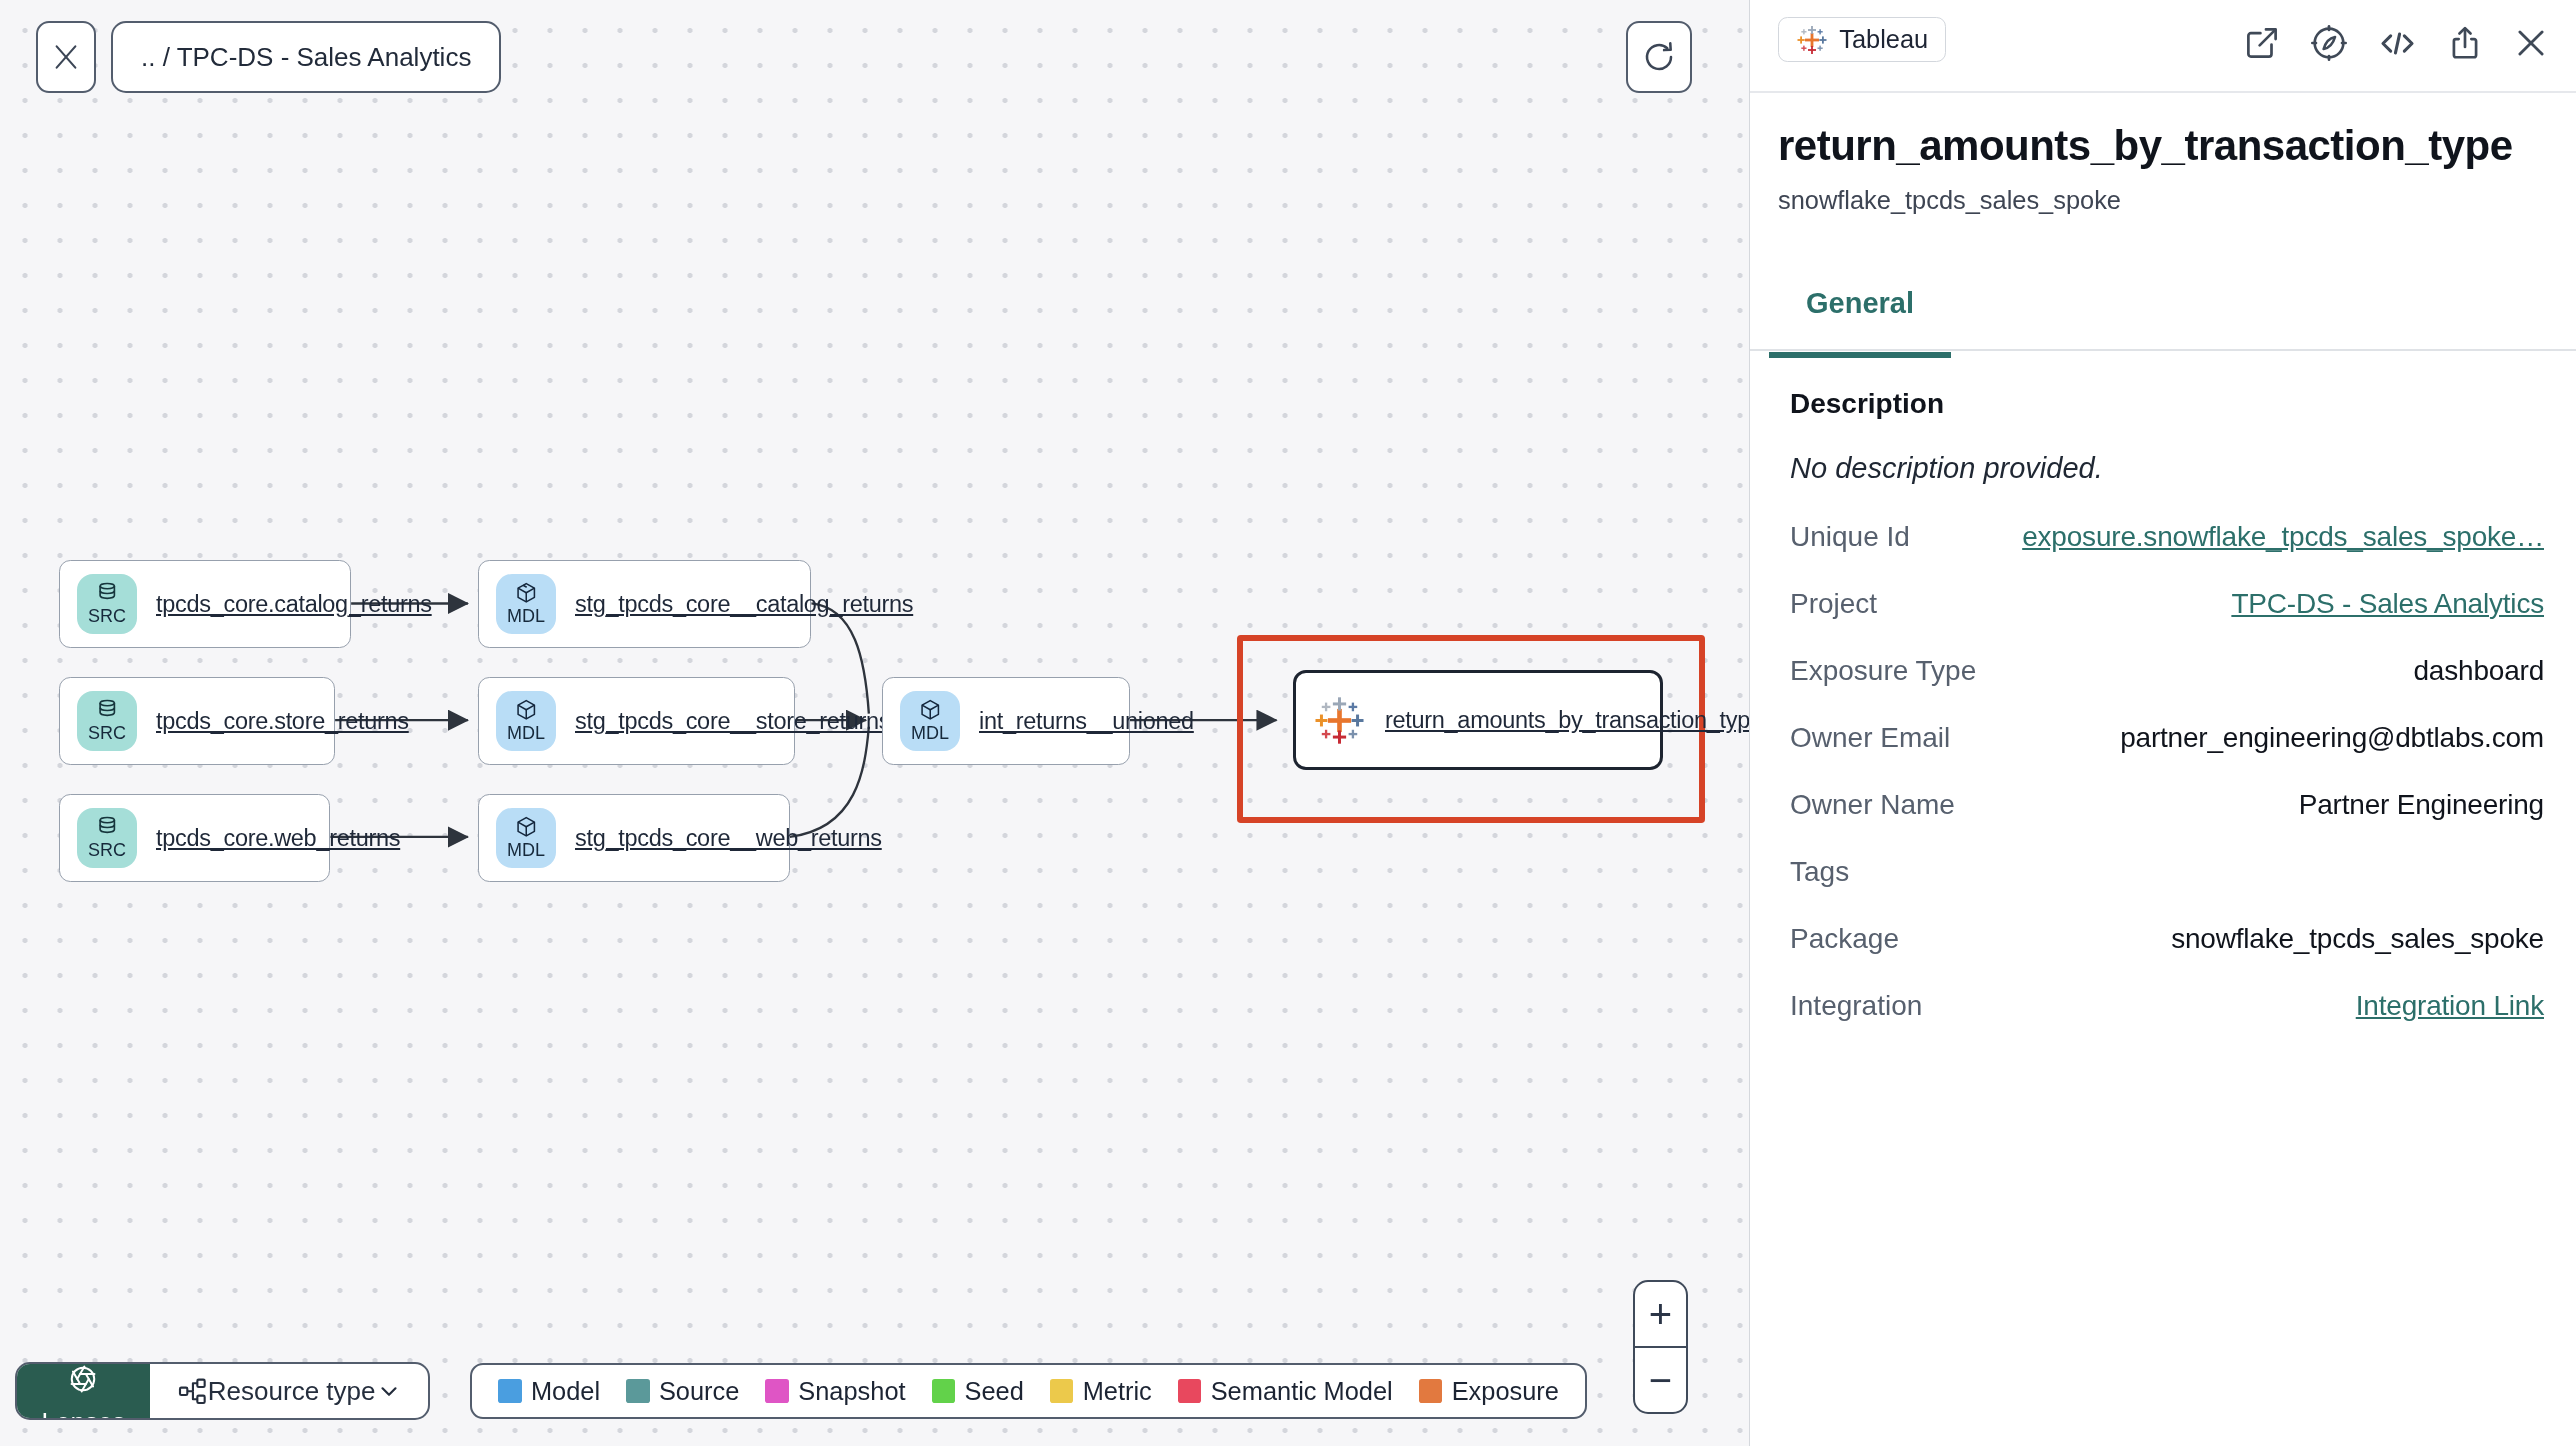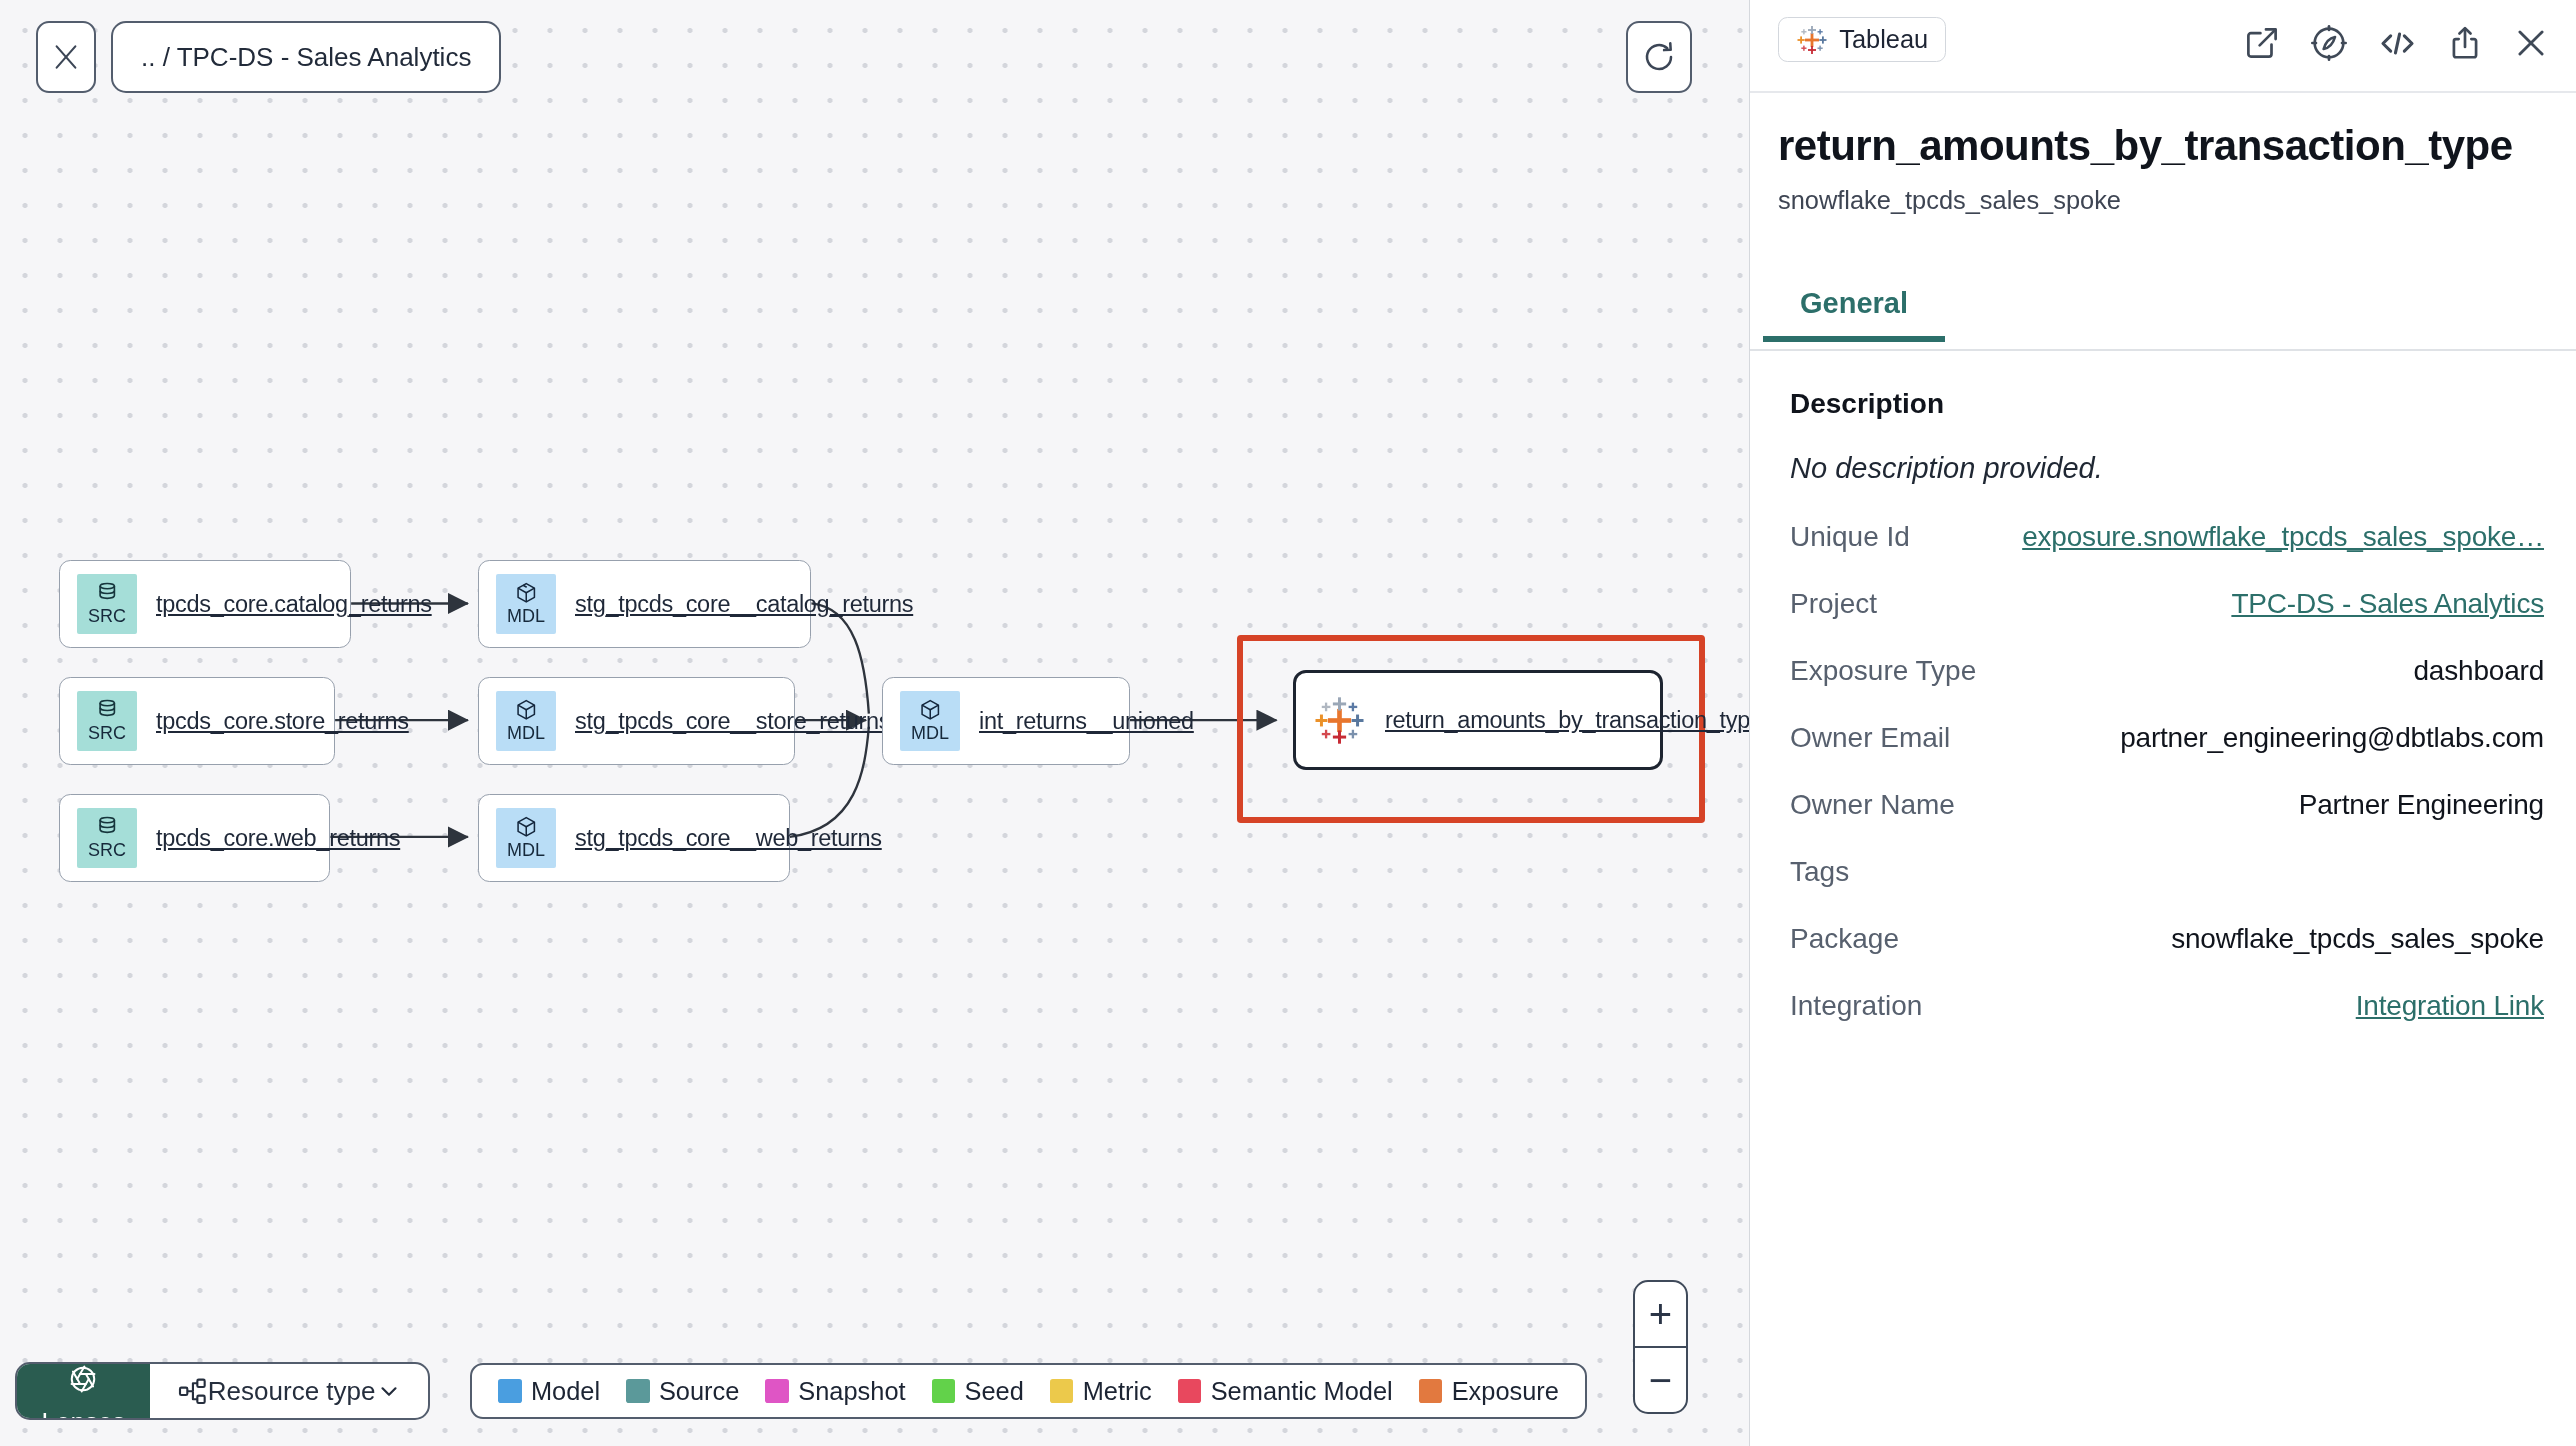--- a/index.html
+++ b/index.html
@@ -29,21 +29,21 @@
   #refresh-btn { left:1626px; width:66px; }
   .icon { display:inline-flex; align-items:center; justify-content:center; }
 
   
   .node {
     position:absolute; background:#fff; border:1.9px solid #97a0ad; border-radius:11.3px;
     display:flex; align-items:center; padding:0 17px; gap:19px; cursor:pointer;
   }
   .node-label { font-size:23.5px; color:#1f2838; white-space:nowrap; letter-spacing:-0.3px;text-decoration:underline; }
   .chip {
-    width:60px; height:60px; border-radius:2px; display:flex; flex-direction:column;
+    width:60px; height:60px; border-radius:16px; display:flex; flex-direction:column;
     align-items:center; justify-content:center; flex:0 0 auto; gap:1px;
   }
   .chip-src { background:#a5ded8; }
   .chip-mdl { background:#b9ddf6; }
   .chip-label { font-size:18px; color:#16293b; letter-spacing:0; }
   #node-exposure { border:3.8px solid #1d2430; border-radius:13px; }
   #highlight-rect {
     position:absolute; left:1237px; top:635px; width:468px; height:188px;
     border:6.6px solid #d64327; border-radius:3.8px; pointer-events:none;
   }
@@ -79,22 +79,22 @@
     position:absolute; left:28px; top:17px; height:45px; border:1.9px solid #d3d7dd; border-radius:9.4px;
     display:flex; align-items:center; gap:11.3px; padding:0 17px; font-size:25.4px; color:#1d2433;
   }
   #panel-actions { position:absolute; right:26px; top:22.6px; display:flex; align-items:center; gap:28px; }
   #panel-actions .icon { cursor:pointer; }
   .hdr-divider { position:absolute; left:0; top:91px; width:100%; height:1.9px; background:#e6e8ec; }
   #panel-title { position:absolute; left:28px; top:122px; font-size:42px; font-weight:700; color:#10141c; letter-spacing:-0.5px; }
   #panel-subtitle { position:absolute; left:28px; top:186px; font-size:25.4px; color:#3e4553; }
 
   #tab-general {
-    position:absolute; left:13px; top:287px; width:182px; text-align:center;
-    font-size:29px; font-weight:700; color:#2c6f6a; padding-bottom:16px; cursor:pointer;
+    position:absolute; left:19px; top:287px; width:182px; text-align:center;
+    font-size:29px; font-weight:700; color:#2c6f6a; padding-bottom:32px; cursor:pointer;
     border-bottom:6.6px solid #2c6f6a;
   }
   .tab-divider { position:absolute; left:0; top:349px; width:100%; height:1.9px; background:#dfe2e6; }
 
   #desc-label { position:absolute; left:40px; top:388px; font-size:28px; font-weight:700; color:#10141c; }
   #desc-value { position:absolute; left:40px; top:452px; font-size:29px; font-style:italic; color:#1f2733; }
 
   #fields { position:absolute; left:40px; right:32px; top:503px; }
   .frow { height:67px; display:flex; align-items:center; justify-content:space-between; }
   .frow .fl { font-size:28px; color:#57606e; }

